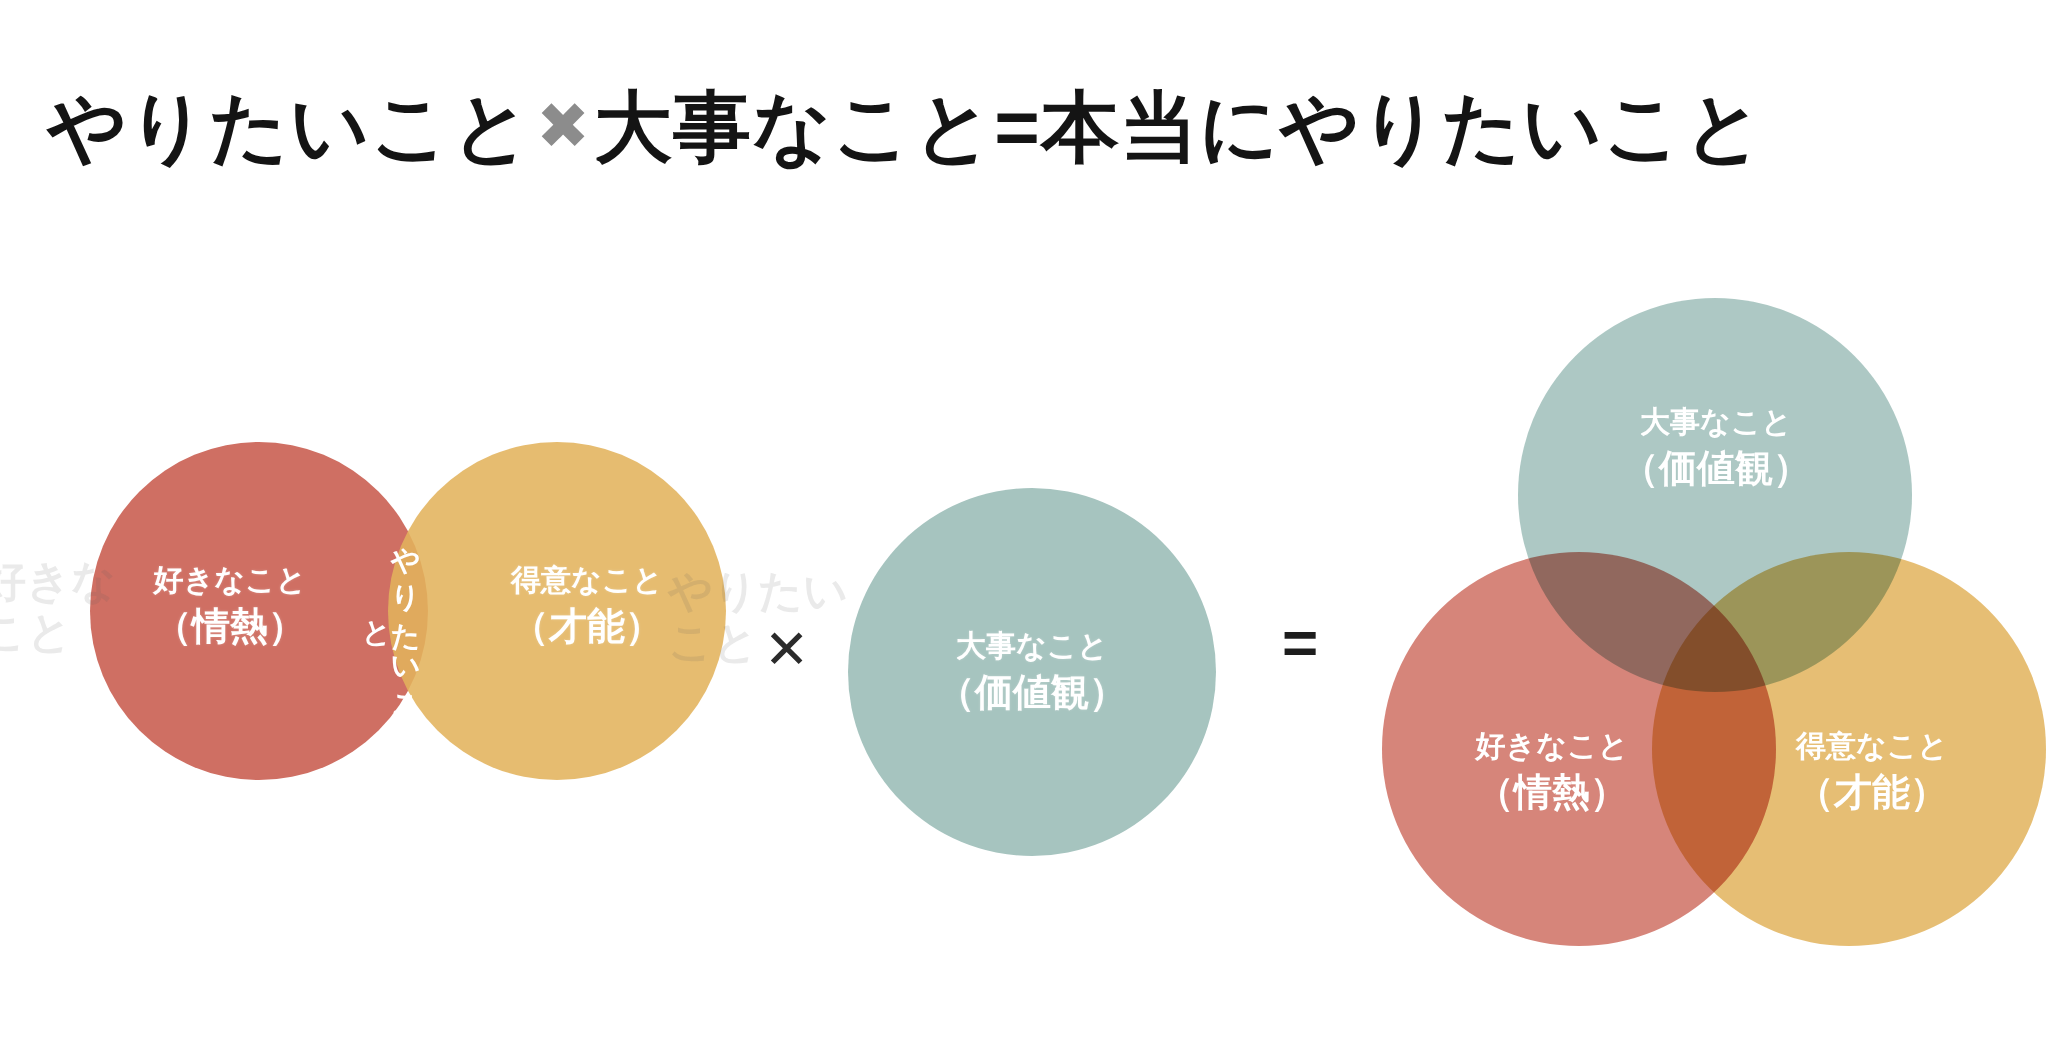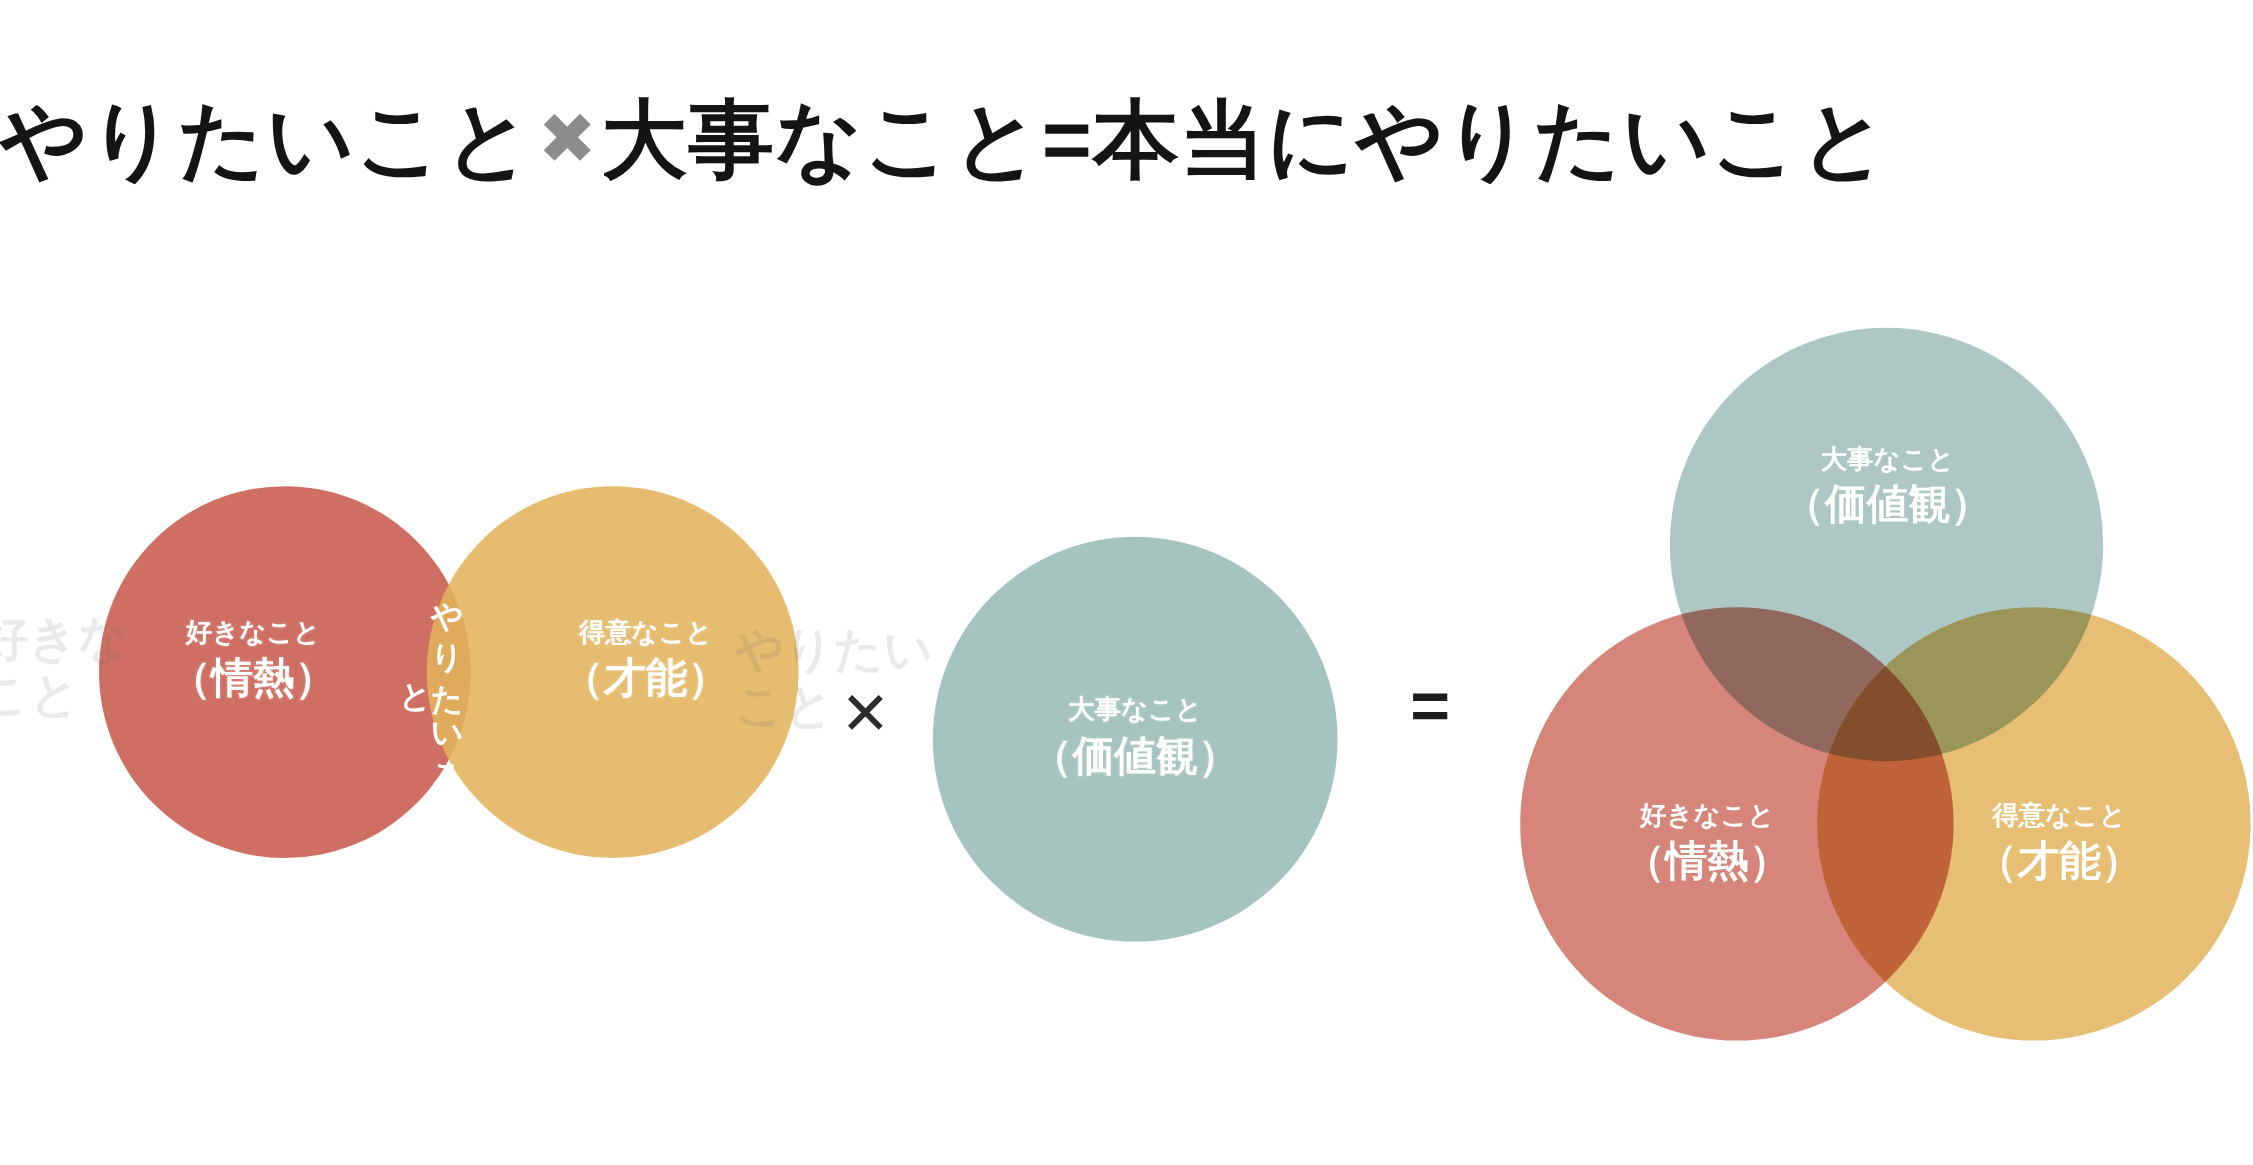--- a/index.html
+++ b/index.html
@@ -14,21 +14,21 @@
     overflow: hidden;
     position: relative;
   }
 
   
   .title-bar {
     position: absolute;
     top: 88px;
     left: 0;
     width: 1812px;
-    text-align: left;
+    text-align: center;
     white-space: nowrap;
   }
   .title-text {
     font-size: 78px;
     font-weight: 700;
     color: #141414;
     letter-spacing: 1px;
     line-height: 1;
     display: inline;
   }
@@ -63,21 +63,21 @@
   }
   .circle-label {
     color: #ffffff;
     font-weight: 700;
     text-align: center;
     line-height: 1.35;
     text-shadow: 0 0 3px rgba(255,255,255,0.25);
     position: relative;
     z-index: 5;
   }
-  .lbl-main { font-size: 24px; }
+  .lbl-main { font-size: 30px; }
   .lbl-sub  { font-size: 38px; }
 
   #circle-suki-left {
     left: 90px;  top: 442px;
     width: 338px; height: 338px;
     background: #cf6f63;
   }
   #circle-tokui-left {
     left: 388px; top: 442px;
     width: 338px; height: 338px;

